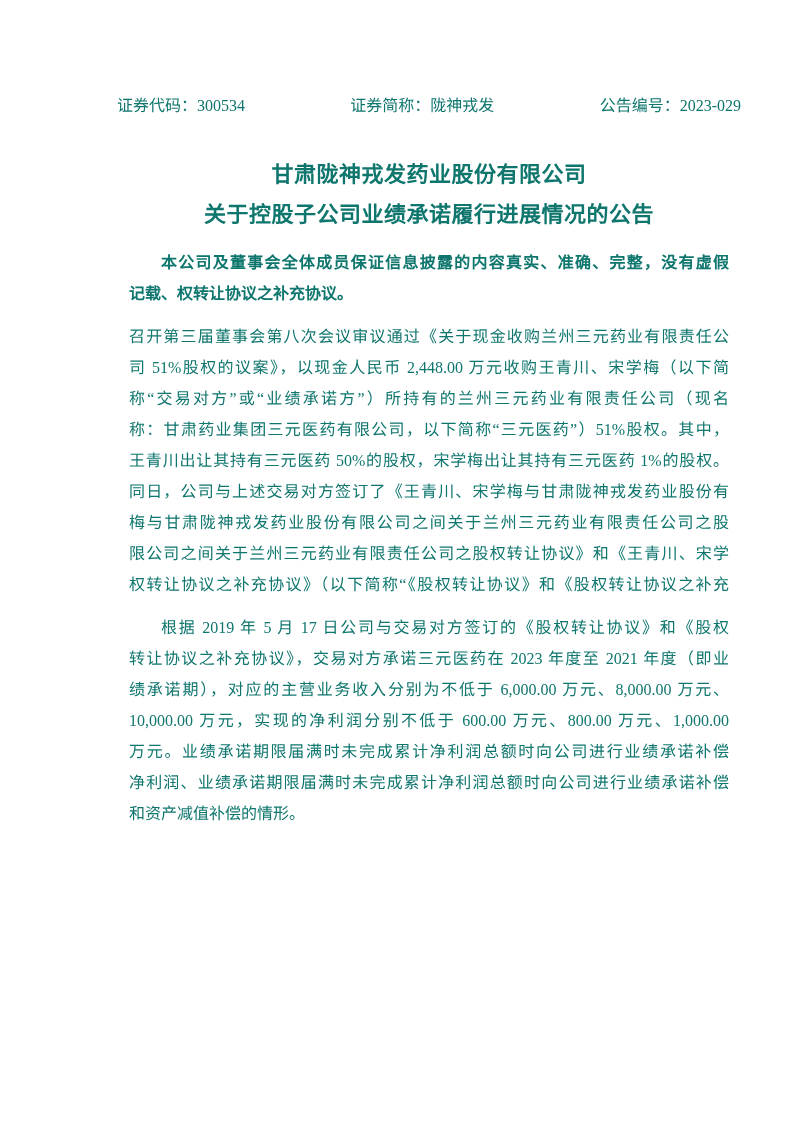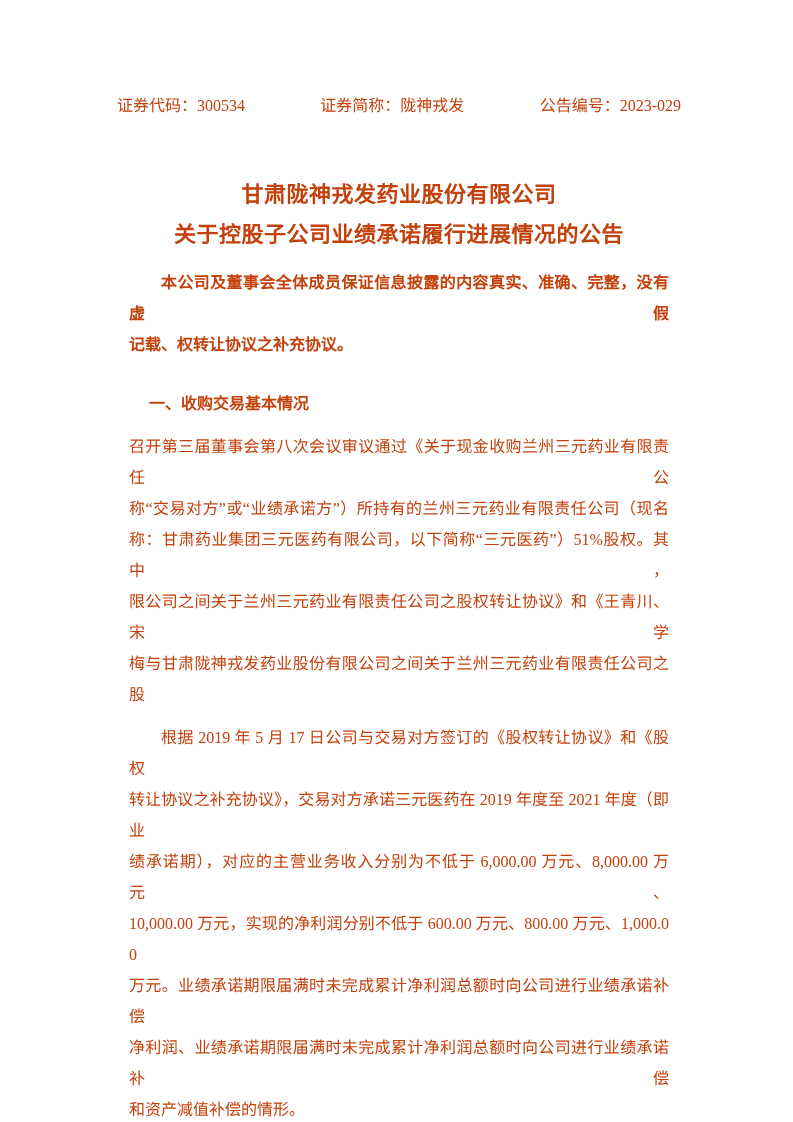--- a/index.html
+++ b/index.html
@@ -6,37 +6,37 @@
     margin: 0;
     padding: 0;
     background: #ffffff;
   }
   .page {
     position: relative;
     width: 793px;
     height: 1122px;
     margin: 0 auto;
     background: #ffffff;
-    color: #c2410c;
+    color: #0f766e;
     box-sizing: border-box;
-    padding: 95px 112px 0 117px;
+    padding: 95px 52px 0 117px;
     font-family: "Liberation Serif", "DejaVu Serif", serif;
     font-size: 16px;
     overflow: hidden;
   }
   .doc-header {
     display: flex;
     justify-content: space-between;
     align-items: baseline;
     line-height: 22px;
     font-size: 16px;
     white-space: nowrap;
   }
   .title-block {
-    margin-top: 58px;
+    margin-top: 38px;
     text-align: center;
     font-family: "Liberation Sans", "DejaVu Sans", sans-serif;
     font-weight: bold;
     font-size: 22px;
   }
   .title-line {
     display: block;
     line-height: 40px;
     letter-spacing: 0.5px;
   }
@@ -78,34 +78,37 @@
     <span class="title-line">甘肃陇神戎发药业股份有限公司</span>
     <span class="title-line">关于控股子公司业绩承诺履行进展情况的公告</span>
   </div>
 
   <div class="declaration paragraph">
       <div class="pline first">本公司及董事会全体成员保证信息披露的内容真实、准确、完整，没有虚假</div>
       <div class="pline last">记载、权转让协议之补充协议。</div>
     </div>
 
   <div class="section">
-    <div class="section-heading first-section">一、收购交易基本情况</div>
     <div class="paragraph">
         <div class="pline">召开第三届董事会第八次会议审议通过《关于现金收购兰州三元药业有限责任公</div>
+        <div class="pline">司 51%股权的议案》，以现金人民币 2,448.00 万元收购王青川、宋学梅（以下简</div>
         <div class="pline">称“交易对方”或“业绩承诺方”）所持有的兰州三元药业有限责任公司（现名</div>
         <div class="pline">称：甘肃药业集团三元医药有限公司，以下简称“三元医药”）51%股权。其中，</div>
+        <div class="pline">王青川出让其持有三元医药 50%的股权，宋学梅出让其持有三元医药 1%的股权。</div>
+        <div class="pline">同日，公司与上述交易对方签订了《王青川、宋学梅与甘肃陇神戎发药业股份有</div>
+        <div class="pline">梅与甘肃陇神戎发药业股份有限公司之间关于兰州三元药业有限责任公司之股</div>
         <div class="pline">限公司之间关于兰州三元药业有限责任公司之股权转让协议》和《王青川、宋学</div>
-        <div class="pline">梅与甘肃陇神戎发药业股份有限公司之间关于兰州三元药业有限责任公司之股</div>
+        <div class="pline">权转让协议之补充协议》（以下简称“《股权转让协议》和《股权转让协议之补充</div>
       </div>
   </div>
 
   <div class="section">
     <div class="paragraph">
         <div class="pline first">根据 2019 年 5 月 17 日公司与交易对方签订的《股权转让协议》和《股权</div>
-        <div class="pline">转让协议之补充协议》，交易对方承诺三元医药在 2019 年度至 2021 年度（即业</div>
+        <div class="pline">转让协议之补充协议》，交易对方承诺三元医药在 2023 年度至 2021 年度（即业</div>
         <div class="pline">绩承诺期），对应的主营业务收入分别为不低于 6,000.00 万元、8,000.00 万元、</div>
         <div class="pline">10,000.00 万元，实现的净利润分别不低于 600.00 万元、800.00 万元、1,000.00</div>
         <div class="pline">万元。业绩承诺期限届满时未完成累计净利润总额时向公司进行业绩承诺补偿</div>
         <div class="pline">净利润、业绩承诺期限届满时未完成累计净利润总额时向公司进行业绩承诺补偿</div>
         <div class="pline last">和资产减值补偿的情形。</div>
       </div>
   </div>
 
 </div>
 

